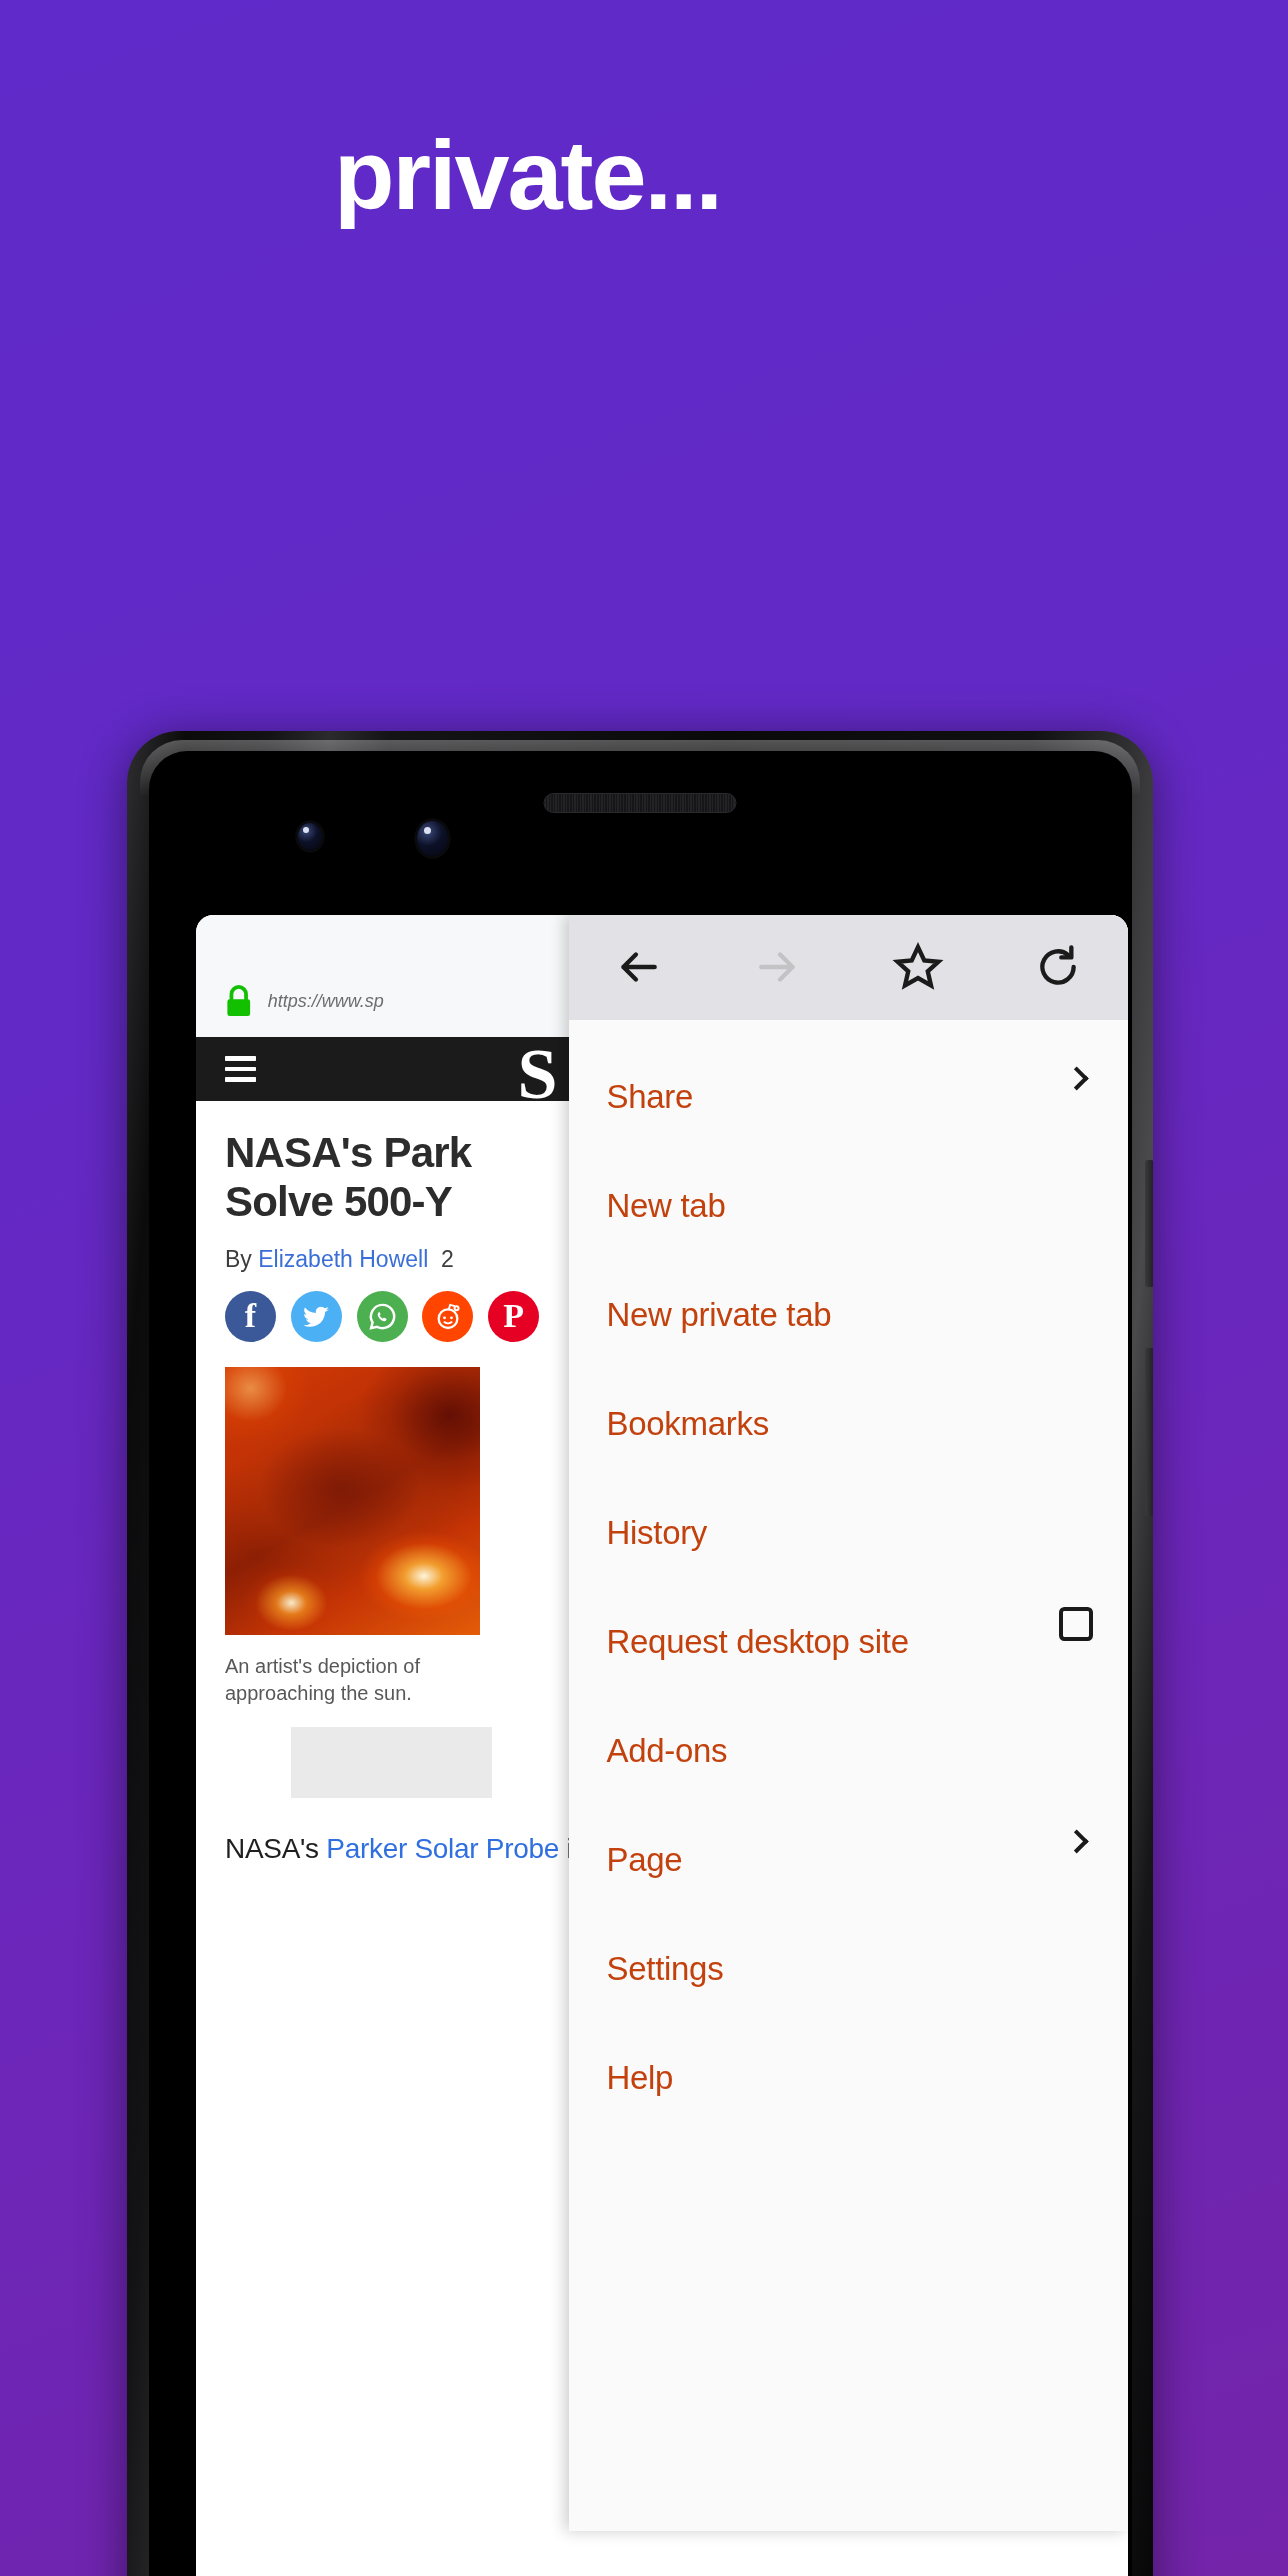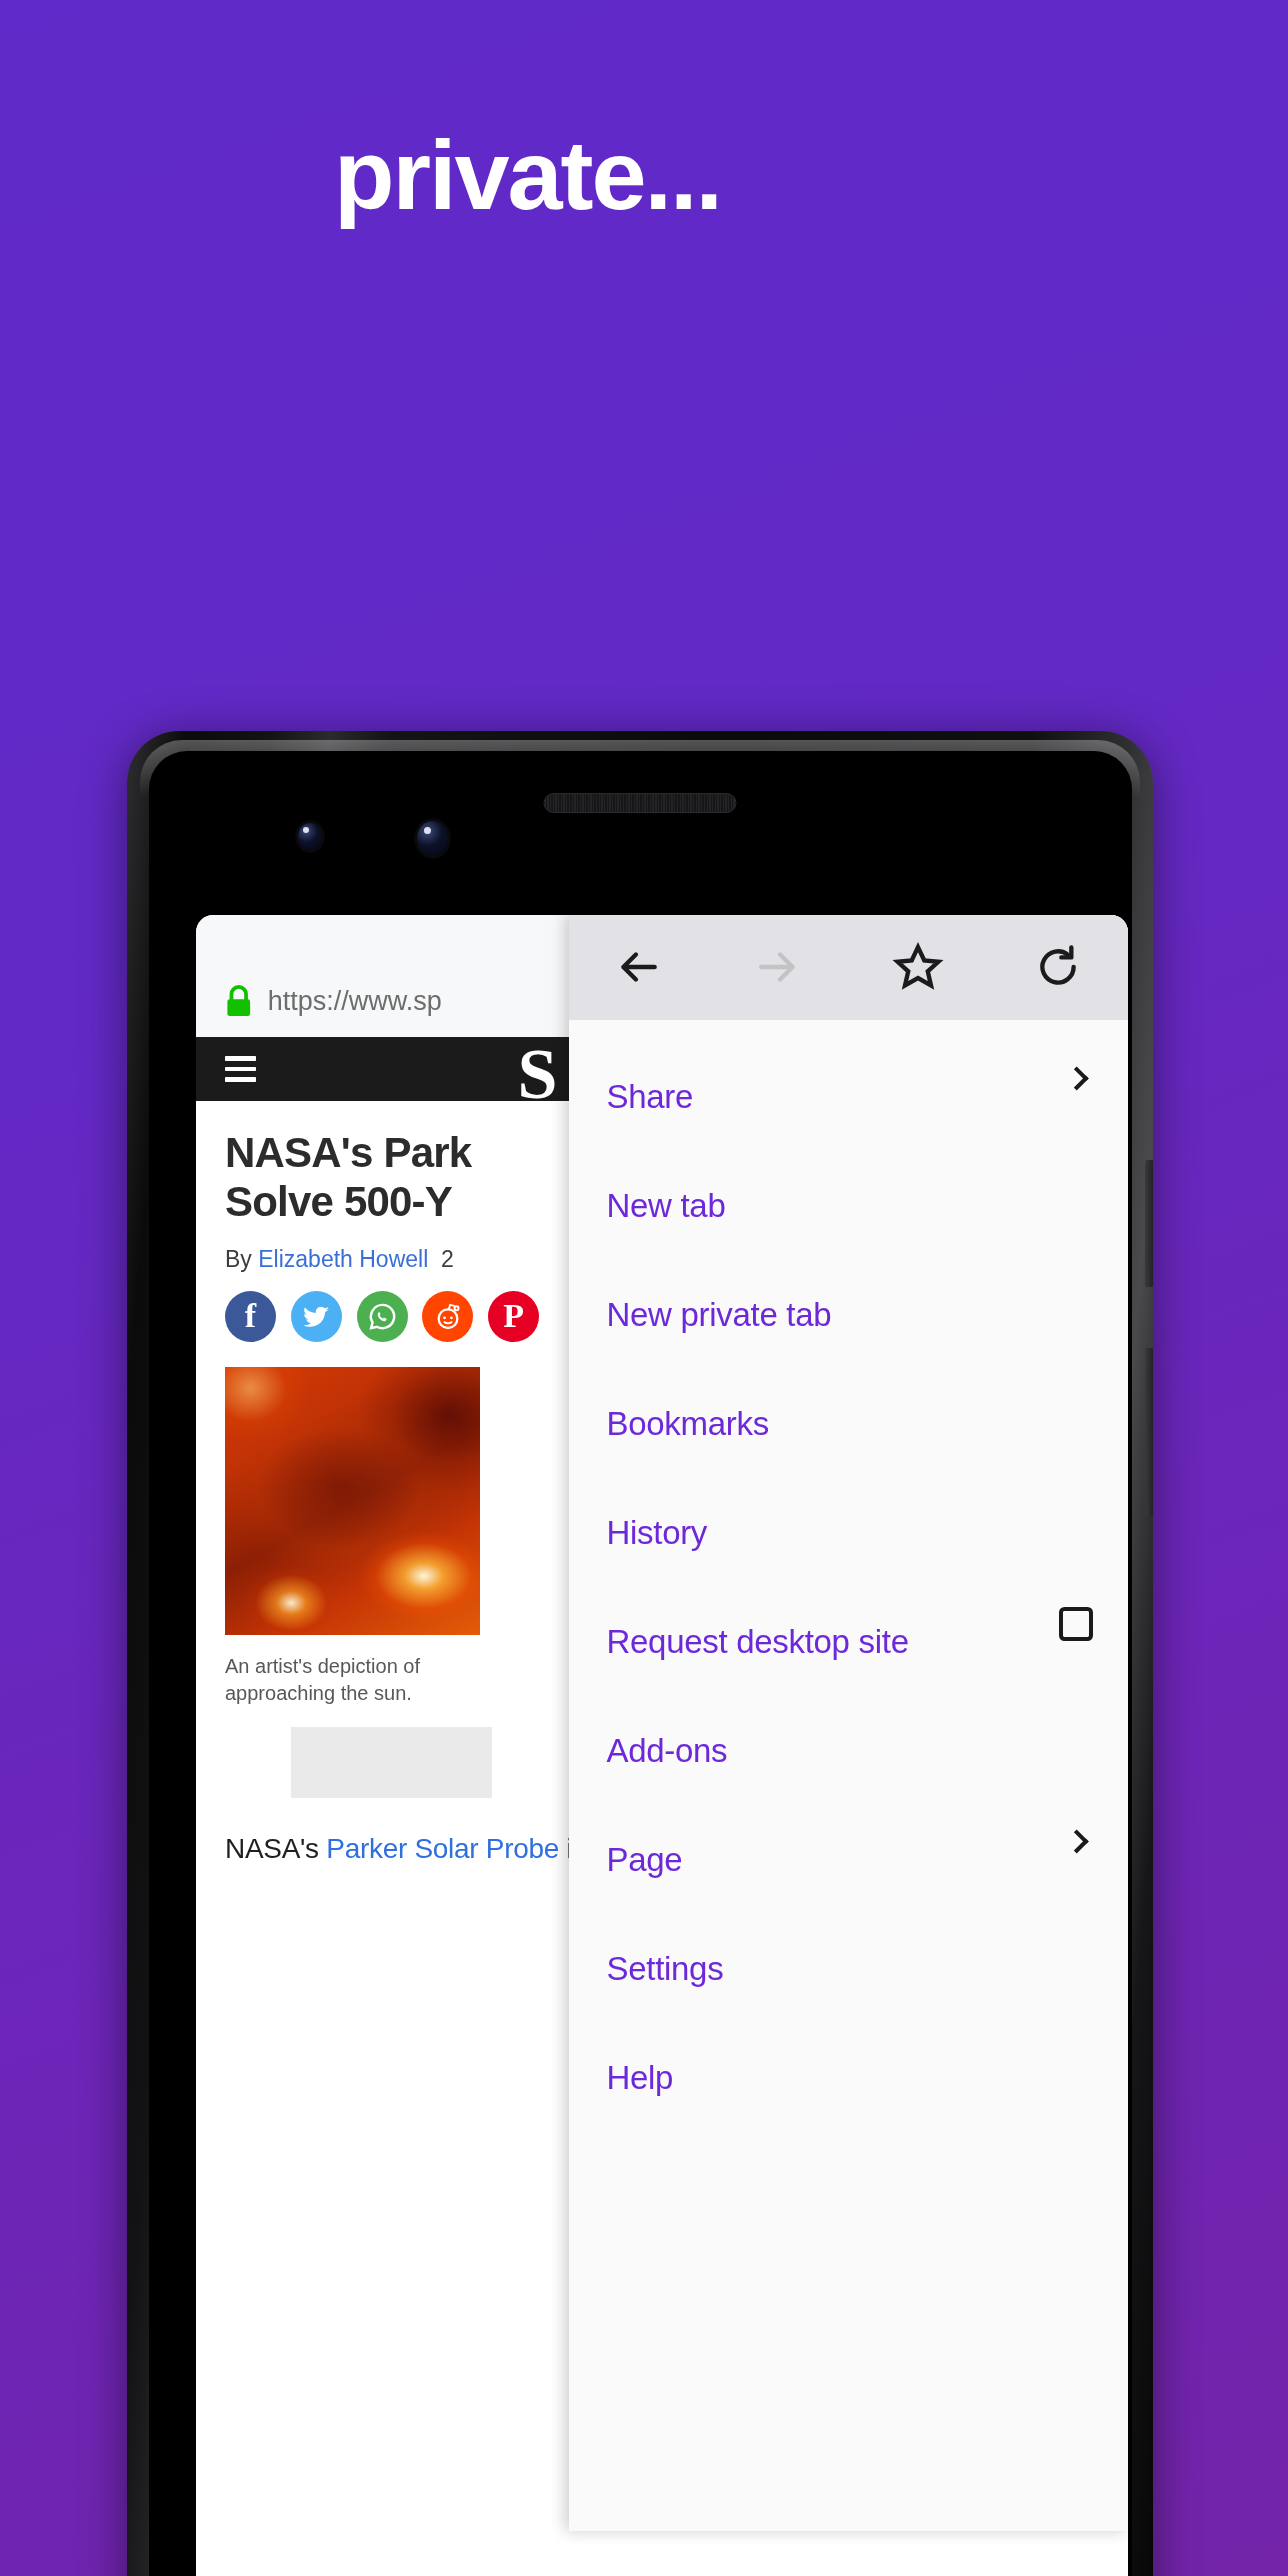--- a/index.html
+++ b/index.html
@@ -61,21 +61,21 @@
 
   
   #status-bar {
     height:50px; background:#f7f8f9; display:flex; align-items:center;
     justify-content:flex-end; padding-right:19px; gap:10.7px;
   }
   #clock { font-size:27px; color:#5b5b5b; letter-spacing:-0.3px; }
 
   
   #url-bar { height:72px; background:#f7f8f9; display:flex; align-items:center; padding-left:28px; gap:14.8px; }
-  #url-text { font-size:27px; color:#6d6d6d; white-space:nowrap; }
+  #url-text { font-size:18px; color:#6d6d6d; white-space:nowrap;font-style:italic; }
 
   
   #site-header { height:64px; background:#1b1b1b; display:flex; align-items:center; padding:0 29.5px; position:relative; }
   #hamburger-icon { width:31px; }
   #hamburger-icon span { display:block; height:4.7px; background:#fff; margin:6px 0; border-radius:0.7px; }
   #site-logo { position:absolute; left:322px; top:-4px; color:#fff; font-size:72px; font-weight:bold; font-family:"Liberation Serif",serif; }
 
   
   #article { padding:28px 29.5px 0 29.5px; }
   #article-title { font-size:42px; line-height:1.16; color:#2c2c2c; font-weight:bold; letter-spacing:-0.8px; white-space:nowrap; }
@@ -103,21 +103,21 @@
     position:absolute; left:373px; top:-0.7px; width:559px; height:1617px;
     background:#fafafa; box-shadow:-4px 0 14.8px rgba(0,0,0,.20);
   }
   #menu-toolbar { height:106px; background:#e2e2e6; display:flex; align-items:center; }
   .tb-btn { flex:1; display:flex; align-items:center; justify-content:center; }
   .menu-list { padding-top:4px; }
   .menu-item {
     height:109px; display:flex; align-items:center; justify-content:space-between;
     padding:0 35px 0 38px;
   }
-  .menu-label { font-size:33px; color:#6d28d9; letter-spacing:-0.3px;margin-top:37px; }
+  .menu-label { font-size:33px; color:#c2410c; letter-spacing:-0.3px;margin-top:37px; }
   .chevron-right { width:17.4px; height:17.4px; border-right:4.7px solid #1a1a1a; border-top:4.7px solid #1a1a1a; transform:rotate(45deg); margin-right:6.7px; }
   .checkbox { width:34px; height:34px; border:4.7px solid #1a1a1a; border-radius:5.4px; }
 </style>
 </head>
 <body>
 
 <div id="headline">
   <span class="l l2">private...</span>
 </div>
 

